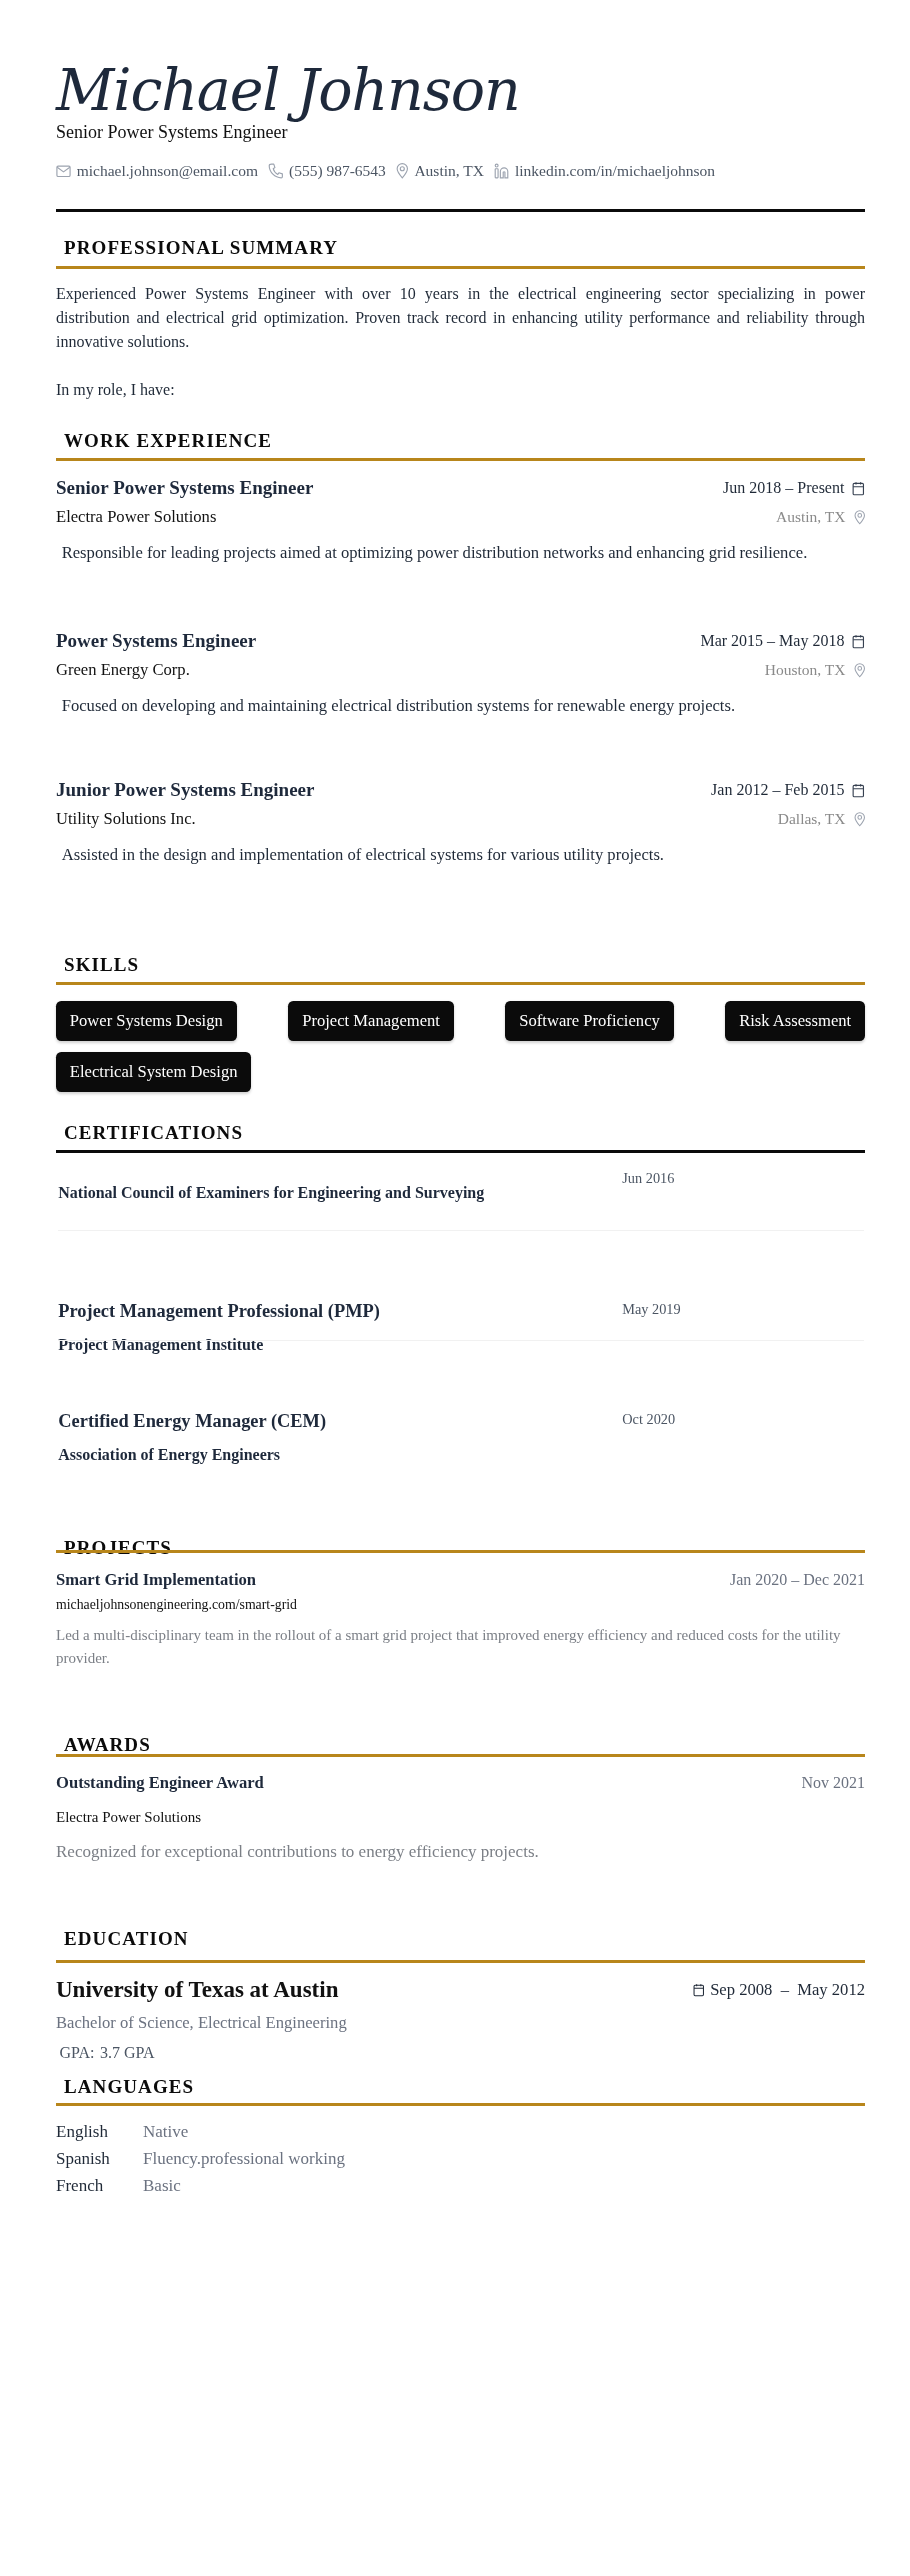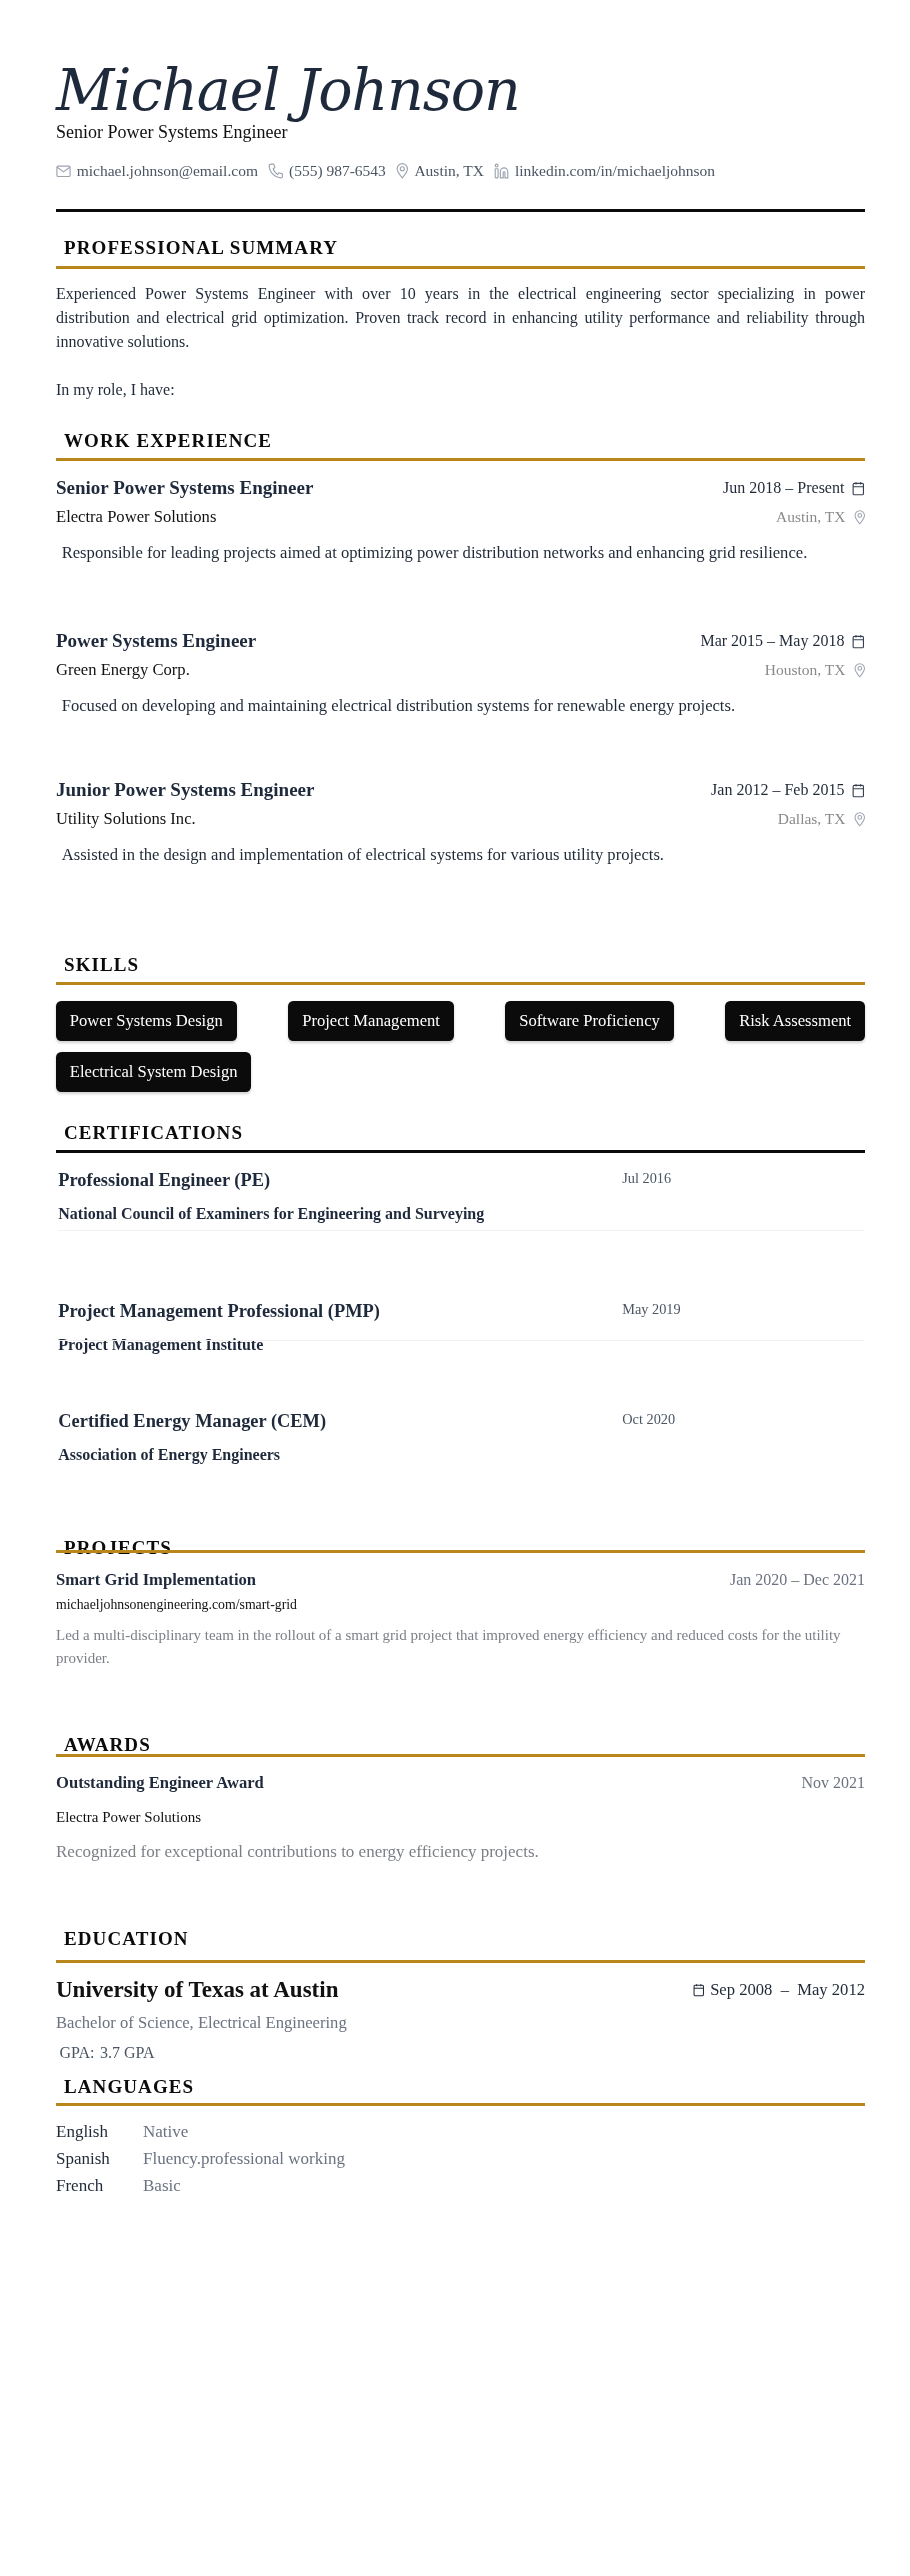--- a/index.html
+++ b/index.html
@@ -204,22 +204,21 @@
     <span class="skill">Project Management</span>
     <span class="skill">Software Proficiency</span>
     <span class="skill">Risk Assessment</span>
     <span class="skill">Electrical System Design</span>
   </div>
 
   <h2 class="section-title" style="top:1122px">CERTIFICATIONS</h2>
   <div class="rule black" style="top:1150px"></div>
 
   <div class="cert" style="top:1170px">
-    <div class="cert-name">Professional Engineer (PE)</div>
-    <div class="cert-date">Jul 2016</div>
+    <div class="cert-date">Jun 2016</div>
     <div class="cert-issuer">National Council of Examiners for Engineering and Surveying</div>
   </div>
   <div class="cert-divider" style="top:1230px"></div>
 
   <div class="cert" style="top:1301px">
     <div class="cert-name">Project Management Professional (PMP)</div>
     <div class="cert-date">May 2019</div>
     <div class="cert-issuer">Project Management Institute</div>
   </div>
   <div class="cert-divider" style="top:1340px"></div>

